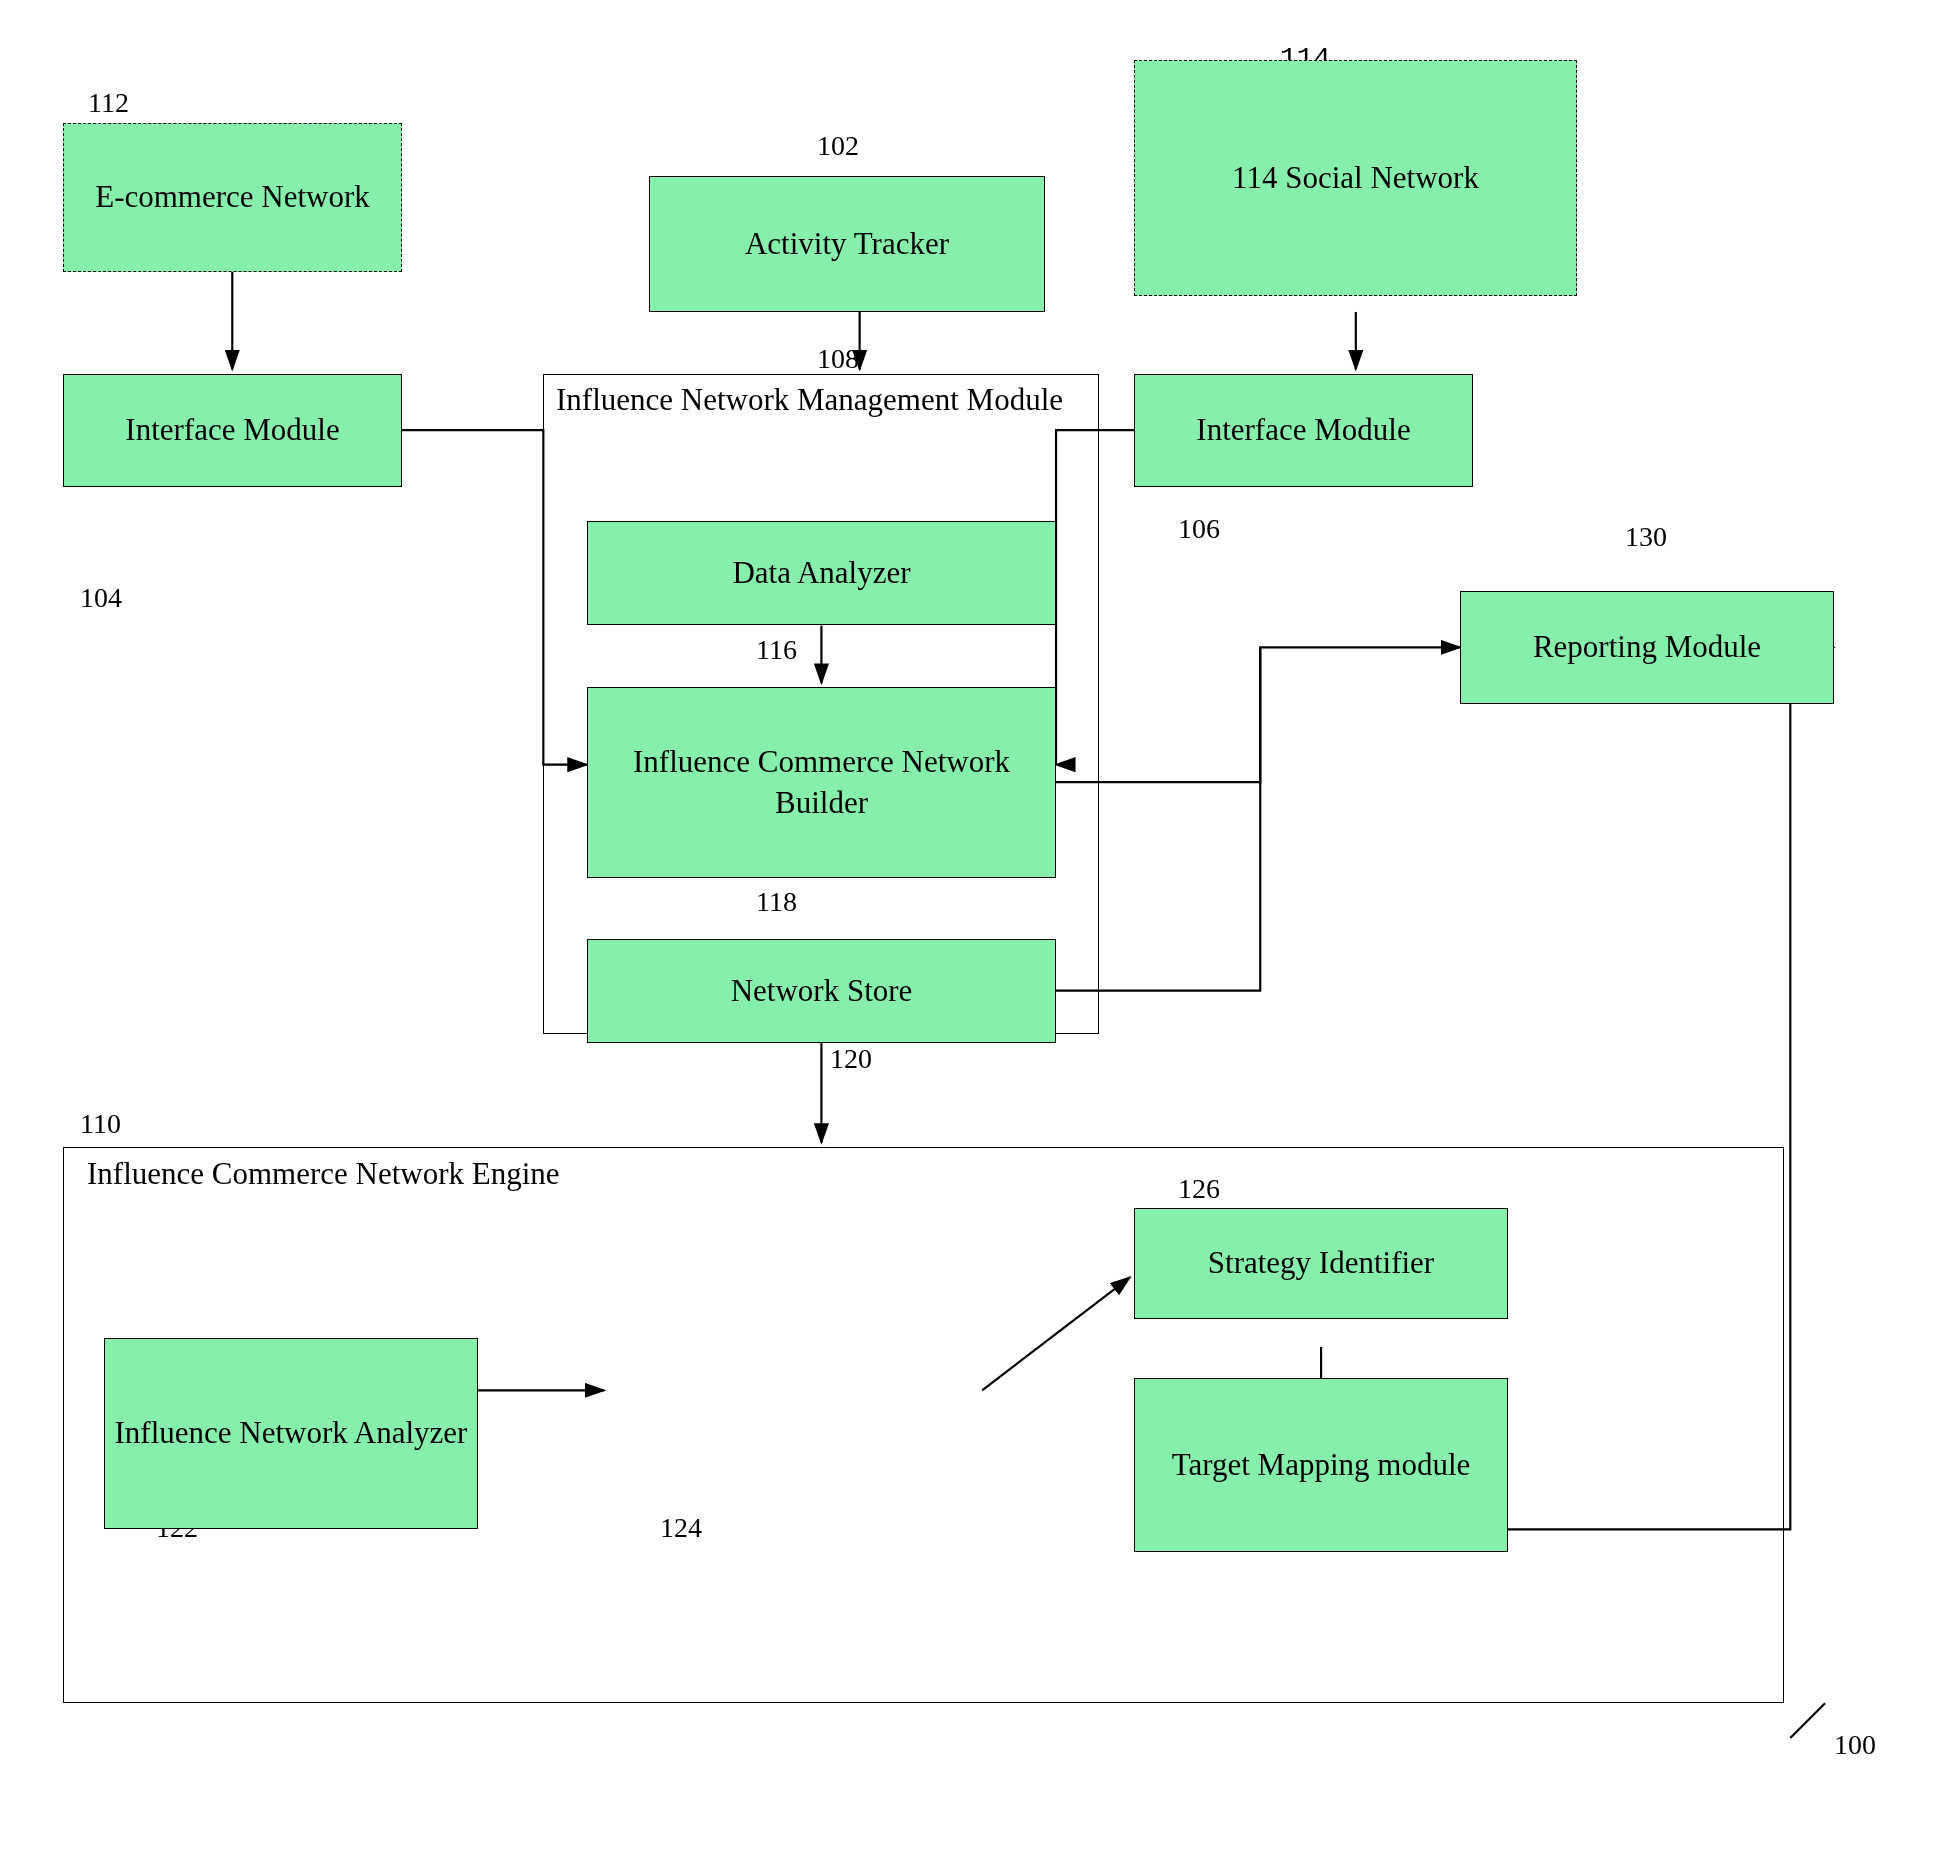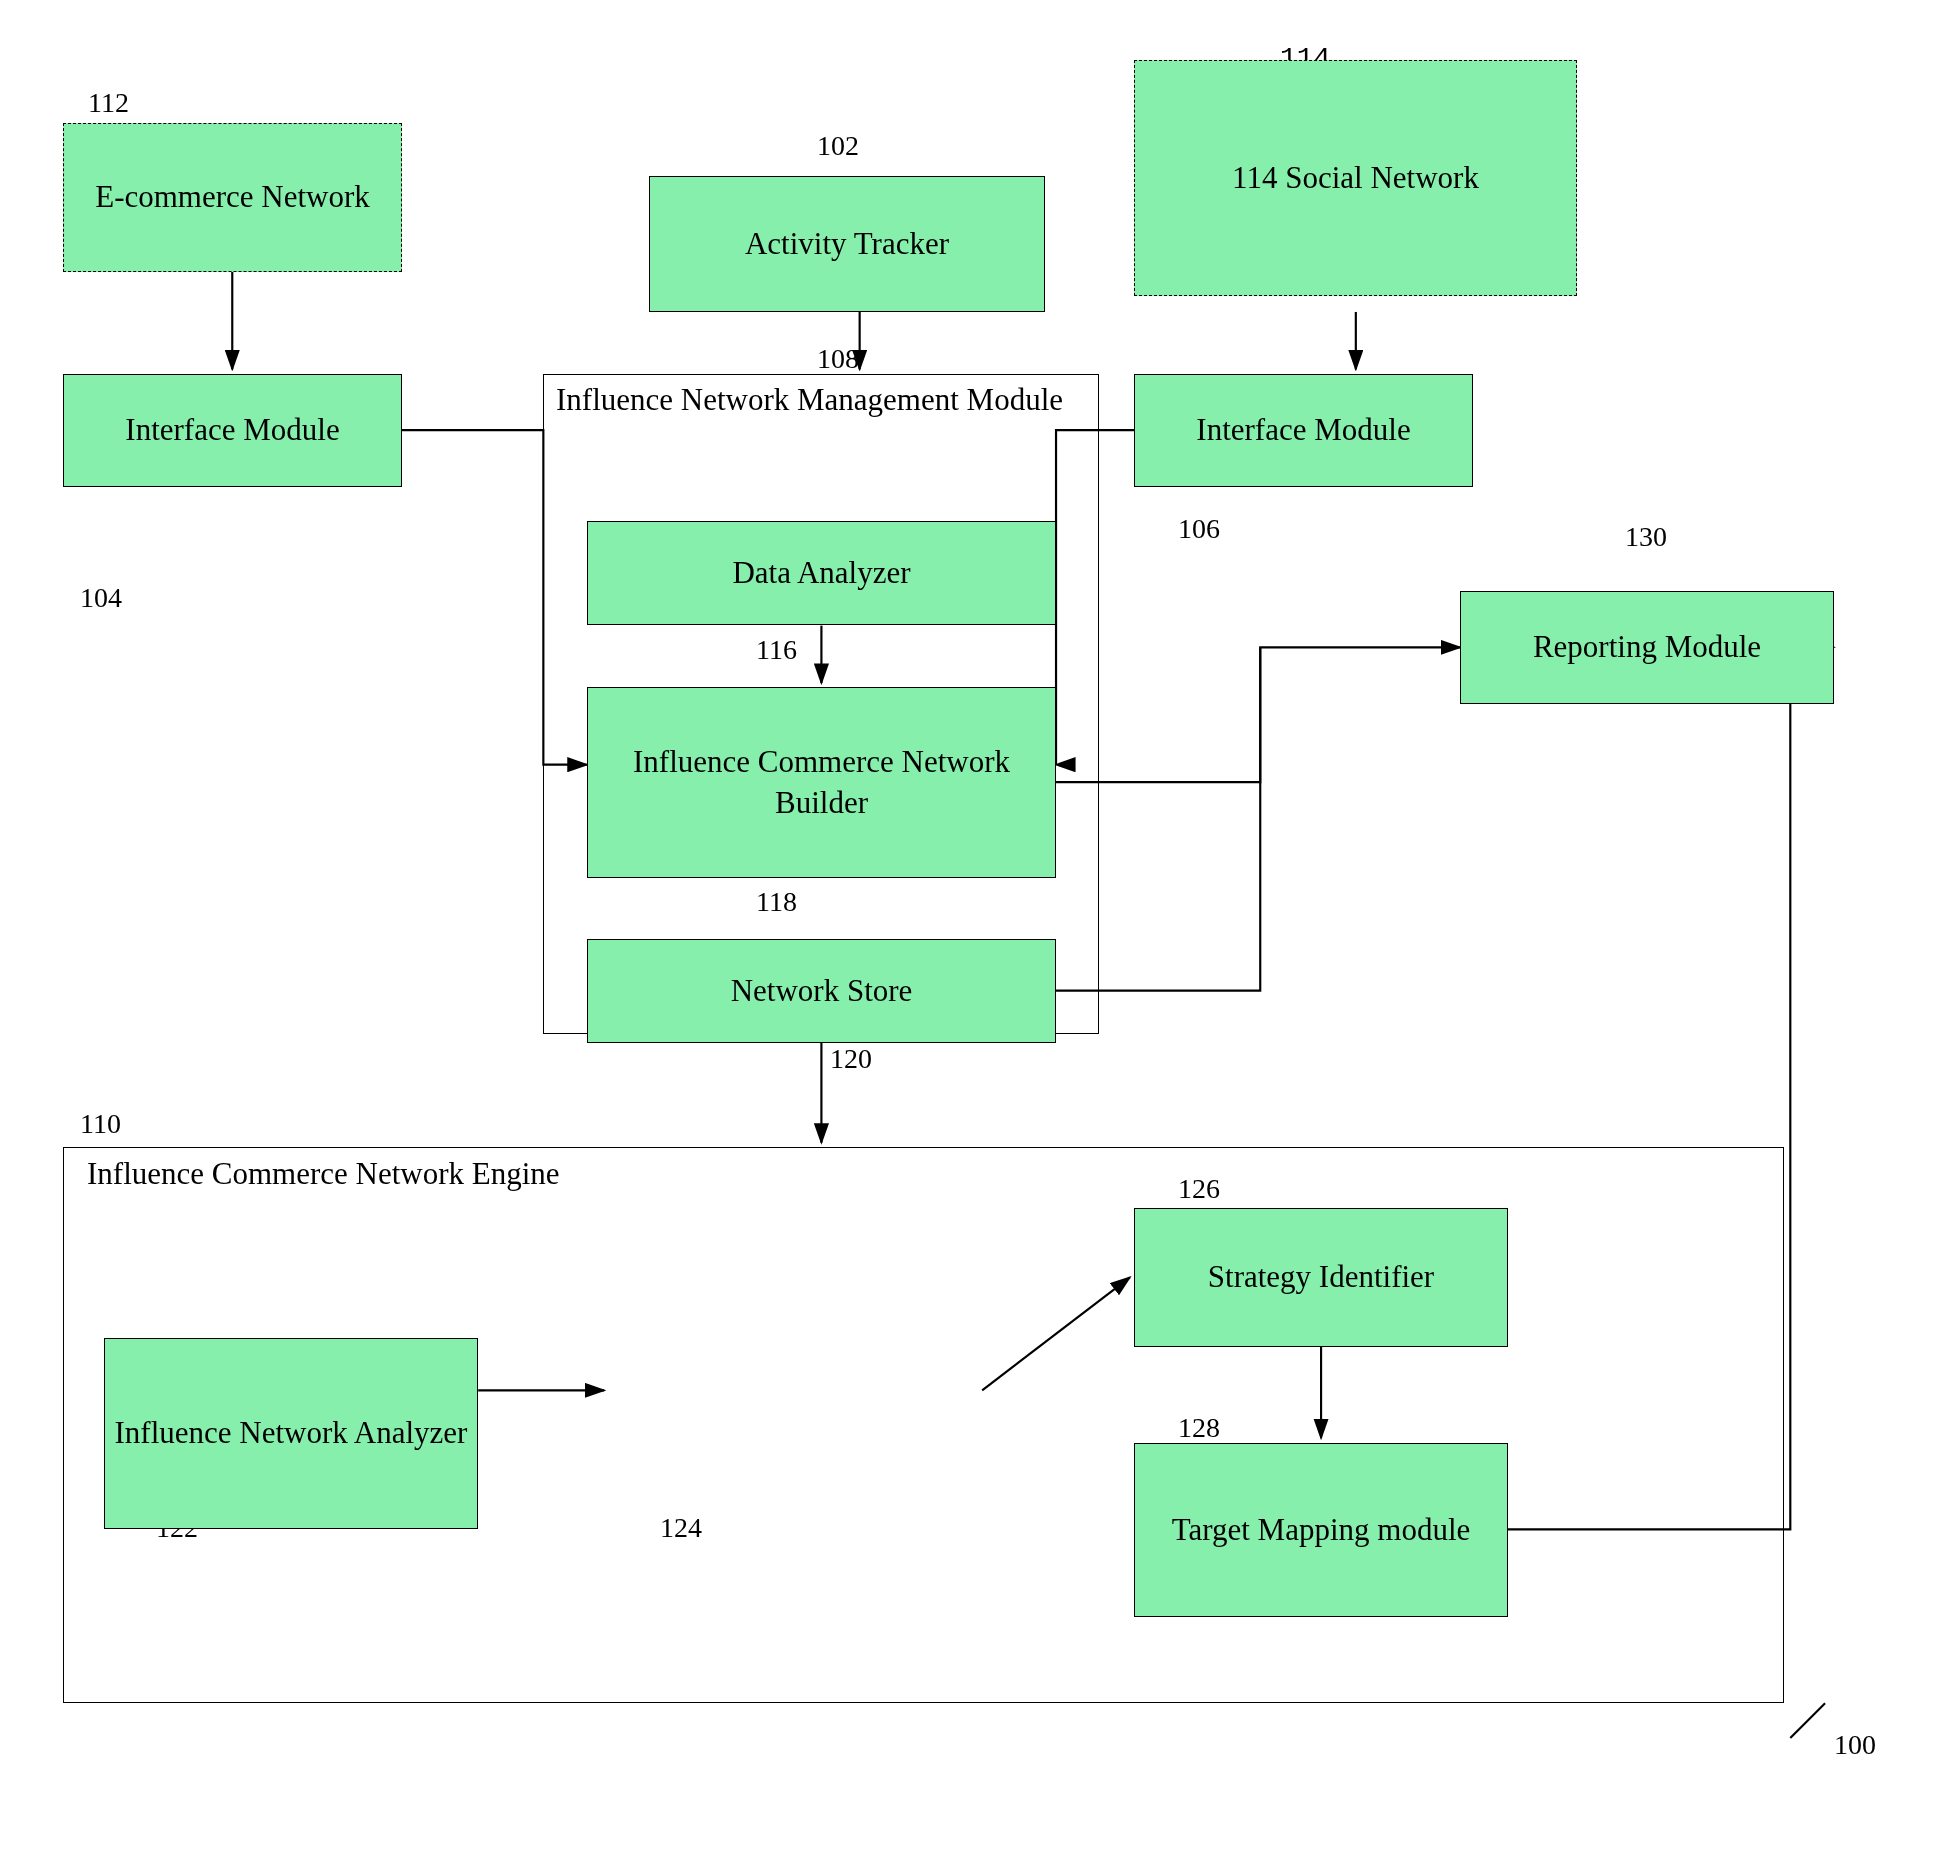--- a/index.html
+++ b/index.html
@@ -179,23 +179,23 @@
 
   <div class="outer-box" style="left:63px; top:1147px; width:1721px; height:556px;"></div>
   <div class="outer-box-label" style="left:87px; top:1156px;">Influence Commerce Network Engine</div>
 
   <div class="box" style="left:104px; top:1295px; width:374px; height:191px;margin-top:43px;">
     <span>Influence Network
 Analyzer</span>
   </div>
 
 
-  <div class="box" style="left:1134px; top:1208px; width:374px; height:139px;">
+  <div class="box" style="left:1134px; top:1208px; width:374px; height:111px;">
     <span>Strategy Identifier</span>
   </div>
 
-  <div class="box" style="left:1134px; top:1443px; width:374px; height:174px;">
+  <div class="box" style="left:1134px; top:1378px; width:374px; height:174px;">
     <span>Target Mapping
 module</span>
   </div>
 
 </div>
 
 
 </body></html>

